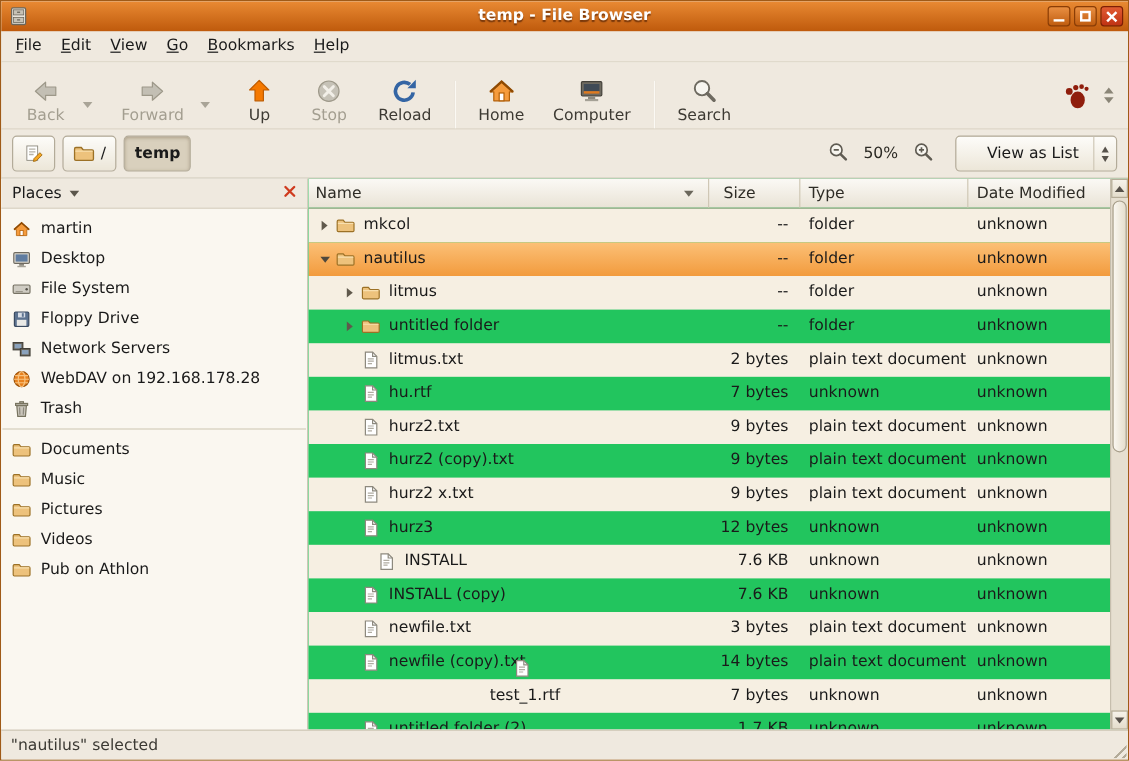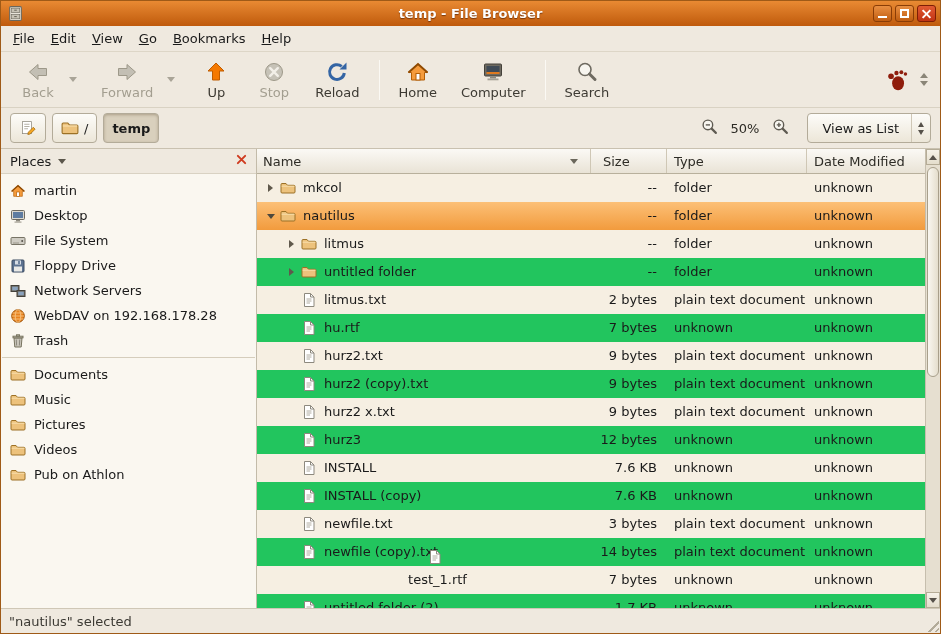--- a/index.html
+++ b/index.html
@@ -29,21 +29,21 @@
 
   
   .menubar { height:26px; flex:0 0 26px; display:flex; align-items:center; padding-left:4px;
              background:var(--chrome,#efe9df); border-bottom:1px solid #ddd6c7; }
   .menu-item { display:inline-block; padding:4px 8px; cursor:default; }
   .menu-item::first-letter { text-decoration:underline; }
 
   
   .toolbar { height:56px; flex:0 0 56px; display:flex; align-items:center; padding:0 8px;
              background:var(--chrome,#efe9df); border-bottom:1px solid #d9d2c3; }
-  .toolbar-buttons { display:flex; align-items:center; height:100%; }
+  .toolbar-buttons { display:flex; align-items:flex-end; height:100%; }
   .tbtn { display:flex; flex-direction:column; align-items:center; justify-content:center;
           padding:3px 9px; margin:0 3px; min-width:52px; border-radius:4px; }
   .tbtn .ticon svg { width:24px; height:24px; display:block; }
   .tbtn .tlabel { margin-top:1px; color:#3d3a33; }
   .tbtn.disabled .tlabel { color:#a39e90; }
   .tdrop { width:12px; height:40px; display:flex; align-items:center; justify-content:center; margin-right:10px; }
   .tri-down { width:0; height:0; border-left:4px solid transparent; border-right:4px solid transparent; border-top:5px solid currentColor; }
   .tri-up   { width:0; height:0; border-left:4px solid transparent; border-right:4px solid transparent; border-bottom:5px solid currentColor; }
   .tdrop { color:#a9a497; }
   .tsep { width:1px; height:40px; background:#cfc7b6; border-right:1px solid #fbf9f4; margin:0 7px; }
@@ -57,21 +57,21 @@
   .btn { height:30px; display:inline-flex; align-items:center; gap:5px; padding:0 8px;
          border:1px solid #b3ab99; border-radius:4px;
          background:linear-gradient(#fdfcf9,#ece6d8); }
   .btn svg { width:18px; height:18px; display:block; }
   .btn.pressed { background:#d9d0bd; box-shadow:inset 0 1px 3px rgba(90,70,40,.35); font-weight:bold; }
   .loc-spacer { flex:1; }
   .zoombtn { width:22px; height:24px; display:flex; align-items:center; justify-content:center; }
   .zoombtn svg { width:17px; height:17px; }
   .zoom-level { padding:0 4px; color:#2c2a24; }
   .viewcombo { height:30px; margin-left:10px; display:flex; align-items:center; border:1px solid #b3ab99;
-               border-radius:4px; background:linear-gradient(#fdfcf9,#ece6d8); padding-left:14px; }
+               border-radius:4px; background:linear-gradient(#fdfcf9,#ece6d8); padding-left:25px; }
   .viewcombo .vc-label { padding-right:12px; }
   .vc-spinner { height:100%; display:flex; flex-direction:column; justify-content:center; gap:3px;
                 padding:0 6px; border-left:1px solid #cfc7b6; color:#56514a; }
   .vc-spinner .tri-up, .vc-spinner .tri-down { border-left-width:3.5px; border-right-width:3.5px; }
 
   
   .content { flex:1; display:flex; min-height:0; background:#fff; }
 
   
   .sidebar { width:256px; flex:0 0 256px; background:#faf7f0; border-right:1px solid #c3bba9;
@@ -615,21 +615,21 @@
                     <path d="M5.5 7h5M5.5 9h5M5.5 11h3.5" stroke="#b0aca1"></path>
                   </svg>
                 </span>
                 <span>hurz3</span>
               </div>
               <div class="cell col-size">12 bytes</div>
               <div class="cell col-type">unknown</div>
               <div class="cell col-date">unknown</div>
             </div>
             <div class="row alt">
-              <div class="cell col-name" style="padding-left: 27px;">
+              <div class="cell col-name" style="padding-left: 40px;">
                 <span class="exp"></span>
                 <span class="ficon">
                   <svg viewBox="0 0 16 16">
                     <path d="M3.5 1.5h6L13 5v9.5H3.5z" fill="#fff" stroke="#8d897e"></path>
                     <path d="M9.5 1.5V5H13" fill="none" stroke="#8d897e"></path>
                     <path d="M5.5 7h5M5.5 9h5M5.5 11h3.5" stroke="#b0aca1"></path>
                   </svg>
                 </span>
                 <span>INSTALL</span>
               </div>

